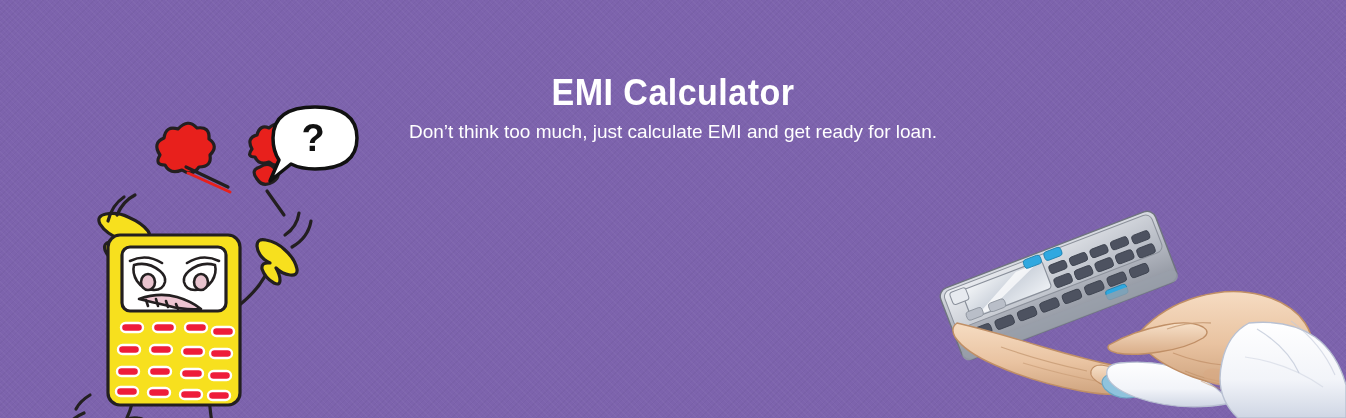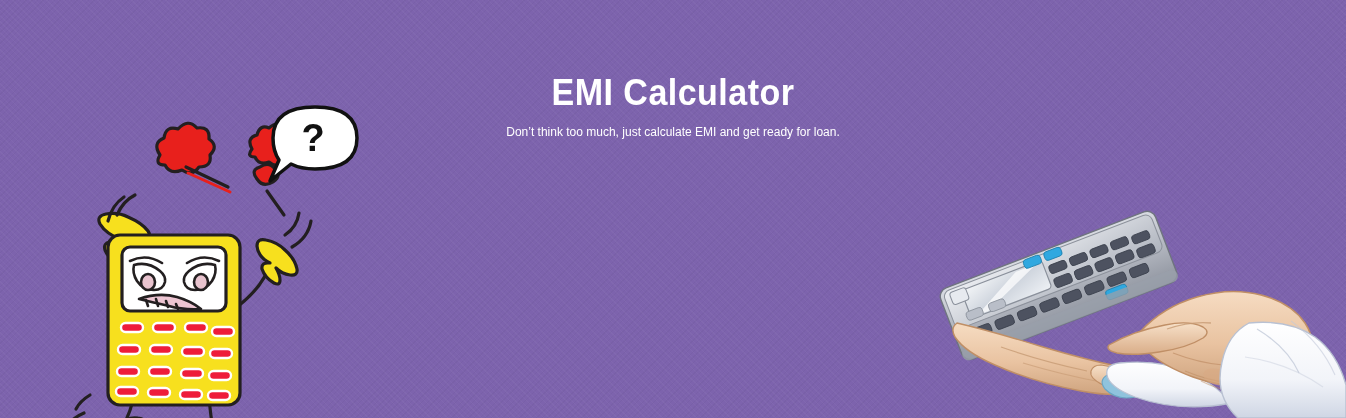--- a/index.html
+++ b/index.html
@@ -37,21 +37,21 @@
     transform-origin: center;
     white-space: nowrap;
   }
   .subtitle {
     position: absolute;
     left: 0;
     top: 121px;
     width: 1346px;
     text-align: center;
     color: #ffffff;
-    font-size: 12px;
+    font-size: 19px;
     line-height: 22px;
     font-weight: 500;
     white-space: nowrap;
   }
 
   
   .art {
     position: absolute;
     pointer-events: none;
   }

